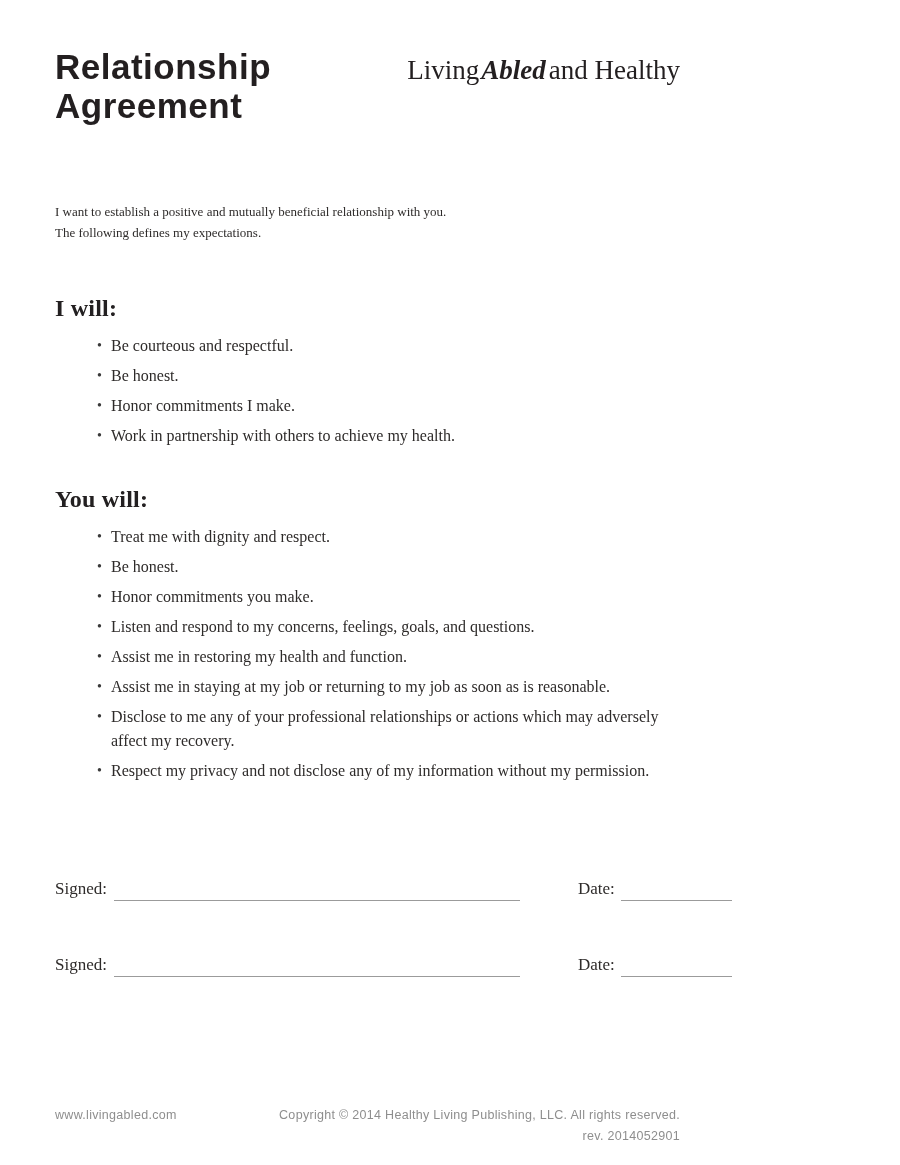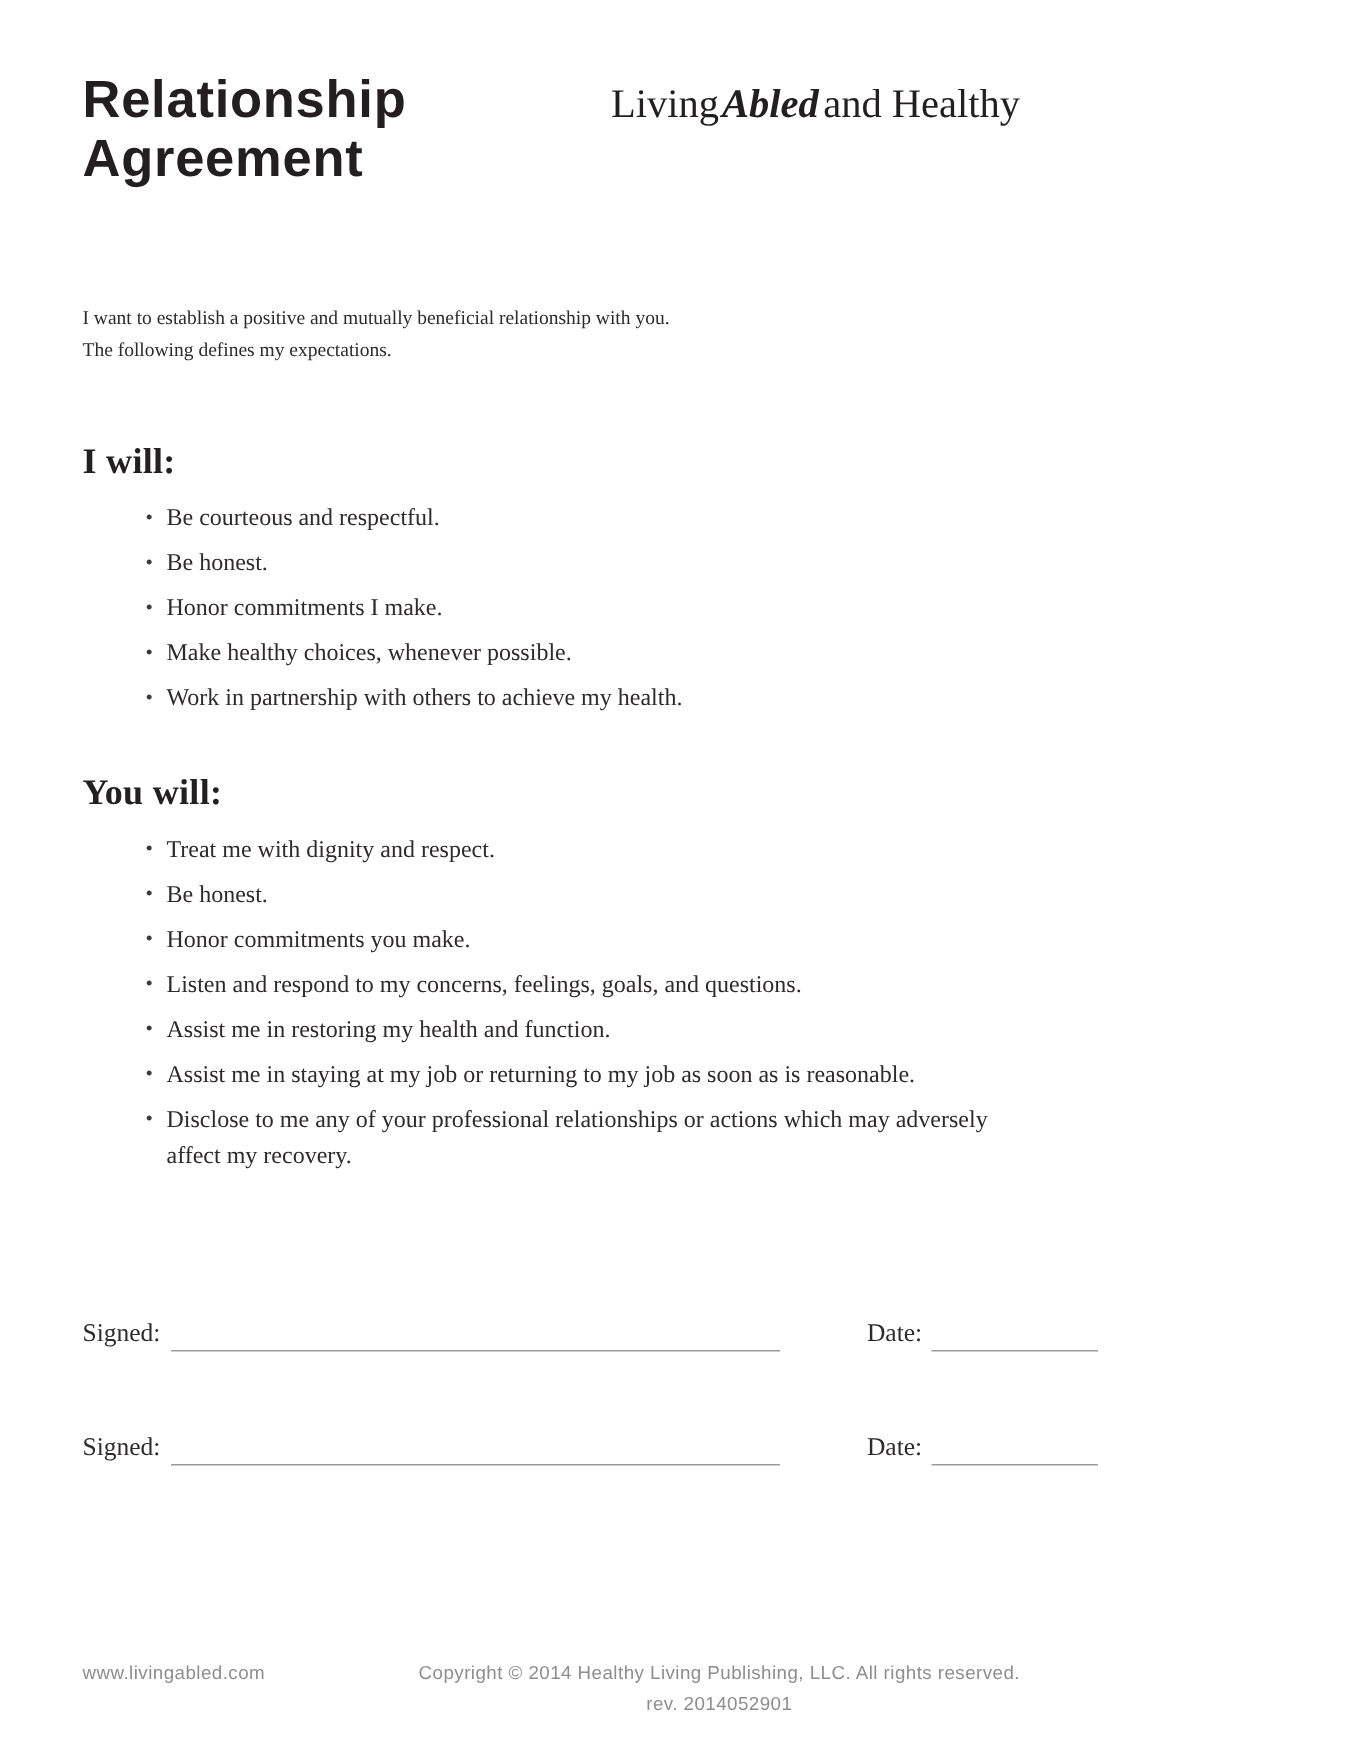--- a/index.html
+++ b/index.html
@@ -115,21 +115,21 @@
     display: flex;
     justify-content: space-between;
     align-items: flex-start;
     font-family: "Liberation Sans", sans-serif;
     font-size: 12.5px;
     letter-spacing: 0.3px;
     color: #8e8e8e;
     line-height: 1.65;
   }
   .footer-left { flex: none; }
-  .footer-right { text-align: center; }
+  .footer-right { text-align: right; }
   .footer a { color: #8e8e8e; text-decoration: none; }
 </style>
 </head>
 <body>
 
 <div class="page">
 
   <div class="header">
     <h1 class="doc-title">Relationship Agreement</h1>
     <div class="brand">
@@ -141,35 +141,35 @@
     <div>I want to establish a positive and mutually beneficial relationship with you.</div>
     <div>The following defines my expectations.</div>
   </div>
 
   <div class="section section-i-will">
     <div class="section-heading">I will:</div>
     <ul class="bullet-list">
       <li>Be courteous and respectful.</li>
       <li>Be honest.</li>
       <li>Honor commitments I make.</li>
-      <li>Make healthy choices, whenever possible.</li>
       <li>Work in partnership with others to achieve my health.</li>
     </ul>
   </div>
 
   <div class="section section-you-will">
     <div class="section-heading">You will:</div>
     <ul class="bullet-list">
       <li>Treat me with dignity and respect.</li>
       <li>Be honest.</li>
       <li>Honor commitments you make.</li>
       <li>Listen and respond to my concerns, feelings, goals, and questions.</li>
       <li>Assist me in restoring my health and function.</li>
       <li>Assist me in staying at my job or returning to my job as soon as is reasonable.</li>
       <li>Disclose to me any of your professional relationships or actions which may adversely affect my recovery.</li>
+      <li>Respect my privacy and not disclose any of my information without my permission.</li>
     </ul>
   </div>
 
   <div class="signatures">
     <div class="sig-row">
       <span class="sig-label">Signed:</span>
       <span class="sig-line"></span>
       <span class="date-label">Date:</span>
       <span class="date-line"></span>
     </div>

